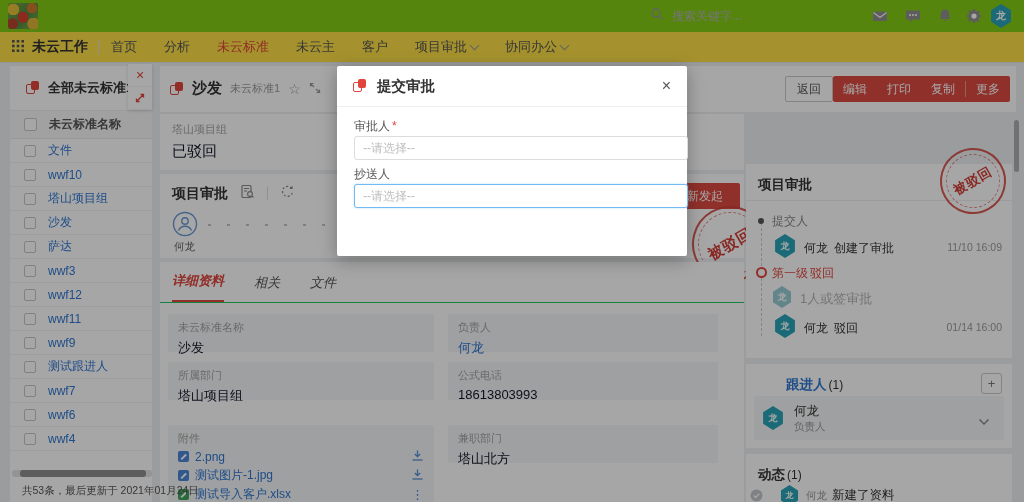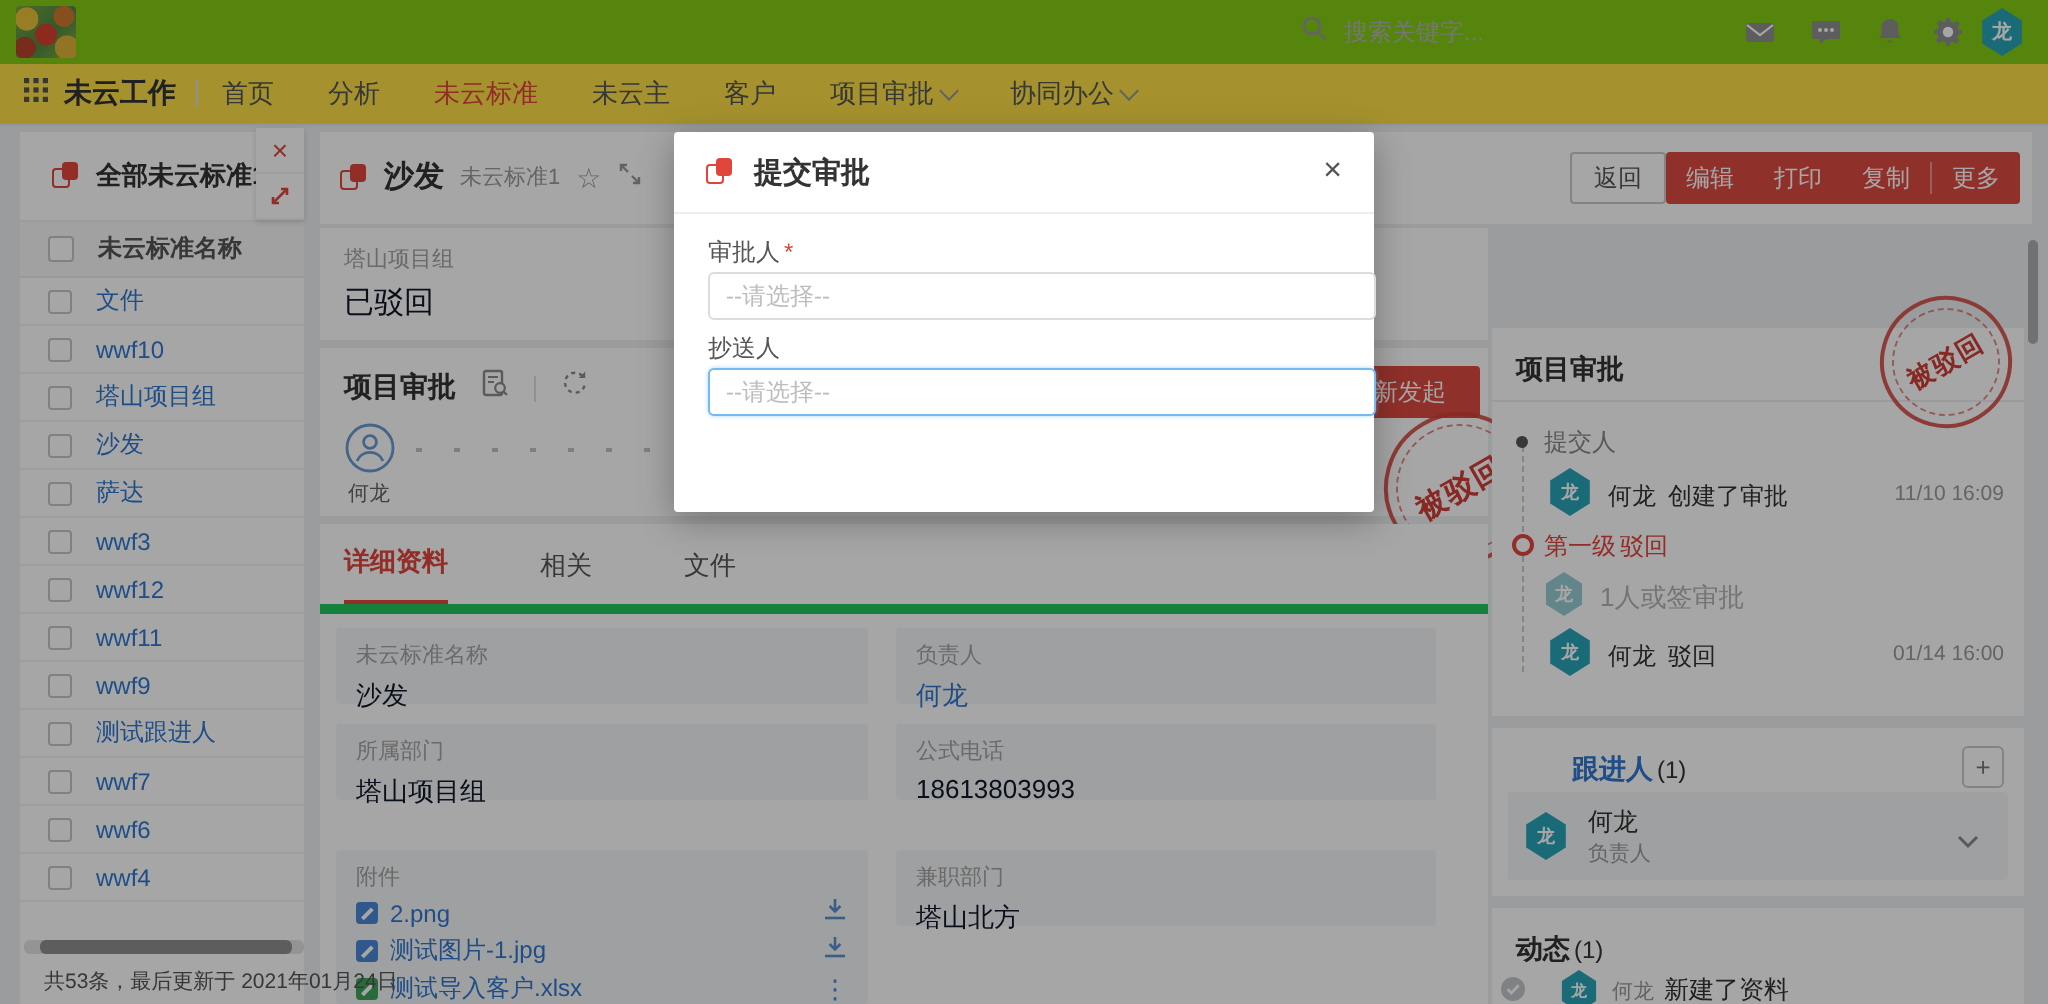--- a/index.html
+++ b/index.html
@@ -84,21 +84,21 @@
   .stamp{border:2px solid rgba(209,62,55,.85);border-radius:50%;display:flex;align-items:center;justify-content:center;transform:rotate(-30deg);}
   .stamp::before{content:"";position:absolute;inset:4px;border:1px dashed rgba(209,62,55,.6);border-radius:50%;}
   .stamp span{color:#d13e37;font-weight:bold;letter-spacing:1px;}
   #stamp-mid{left:692px;top:206px;width:72px;height:72px;}
   #stamp-mid span{font-size:15px;}
   #stamp-right{right:6px;top:-16px;width:62px;height:62px;position:absolute;}
   #stamp-right span{font-size:13px;}
 
   
   #tabs-card{left:160px;top:262px;width:584px;height:240px;background:#fff;}
-  #tabs-row{height:40px;border-bottom:5px solid #22c55e;display:flex;align-items:flex-end;padding-left:12px;gap:46px;}
+  #tabs-row{height:40px;border-bottom:1px solid #22c55e;display:flex;align-items:flex-end;padding-left:12px;gap:30px;font-style:italic;}
   .tab{font-size:13px;color:#555;padding-bottom:10px;cursor:pointer;}
   .tab.active{color:#e0453c;font-weight:bold;border-bottom:2px solid #e0453c;}
   .fbox{position:absolute;background:#f5f6f7;border-radius:2px;padding:6px 10px;box-sizing:border-box;}
   .fbox .f-value{margin-top:4px;font-size:13px;}
   .link{color:#3077d1;cursor:pointer;}
   .att-row{display:flex;align-items:center;gap:6px;height:17px;margin-top:2px;}
   .att-row a{font-size:12px;color:#3077d1;text-decoration:none;white-space:nowrap;flex:1;}
   .fico{width:11px;height:11px;border-radius:2px;flex:none;position:relative;}
   .fico::after{content:"";position:absolute;left:2px;top:5px;width:7px;height:1.5px;background:#fff;transform:rotate(-45deg);}
   .fico.blue{background:#4a87d8;}

